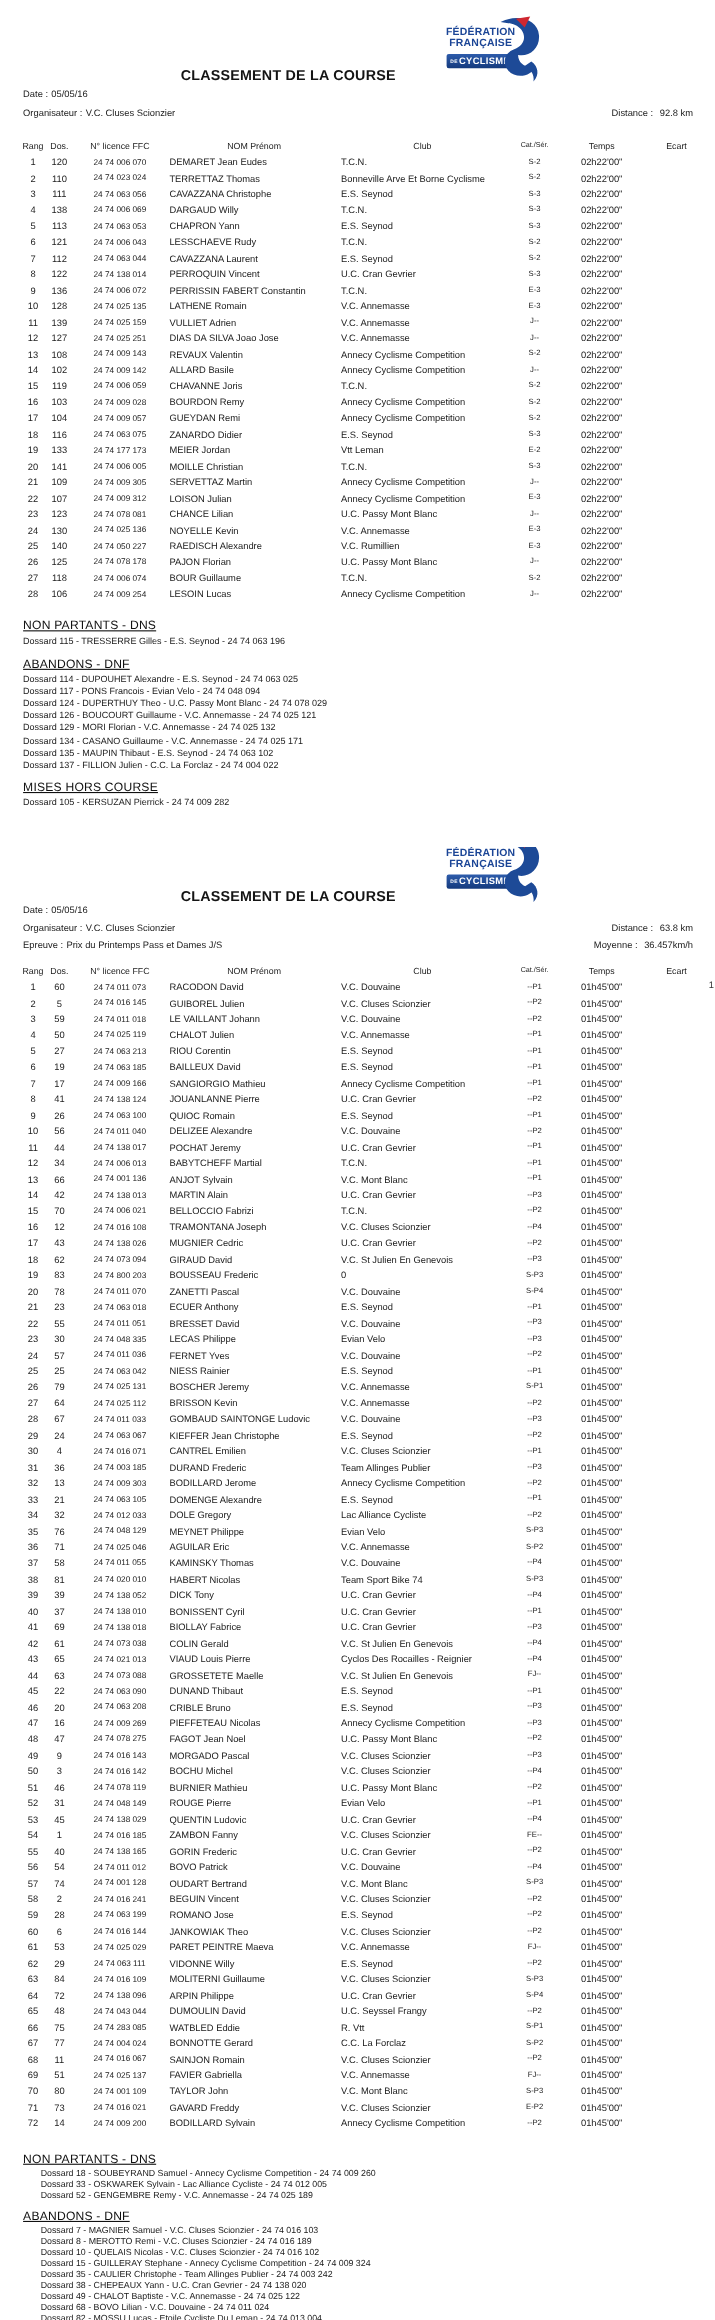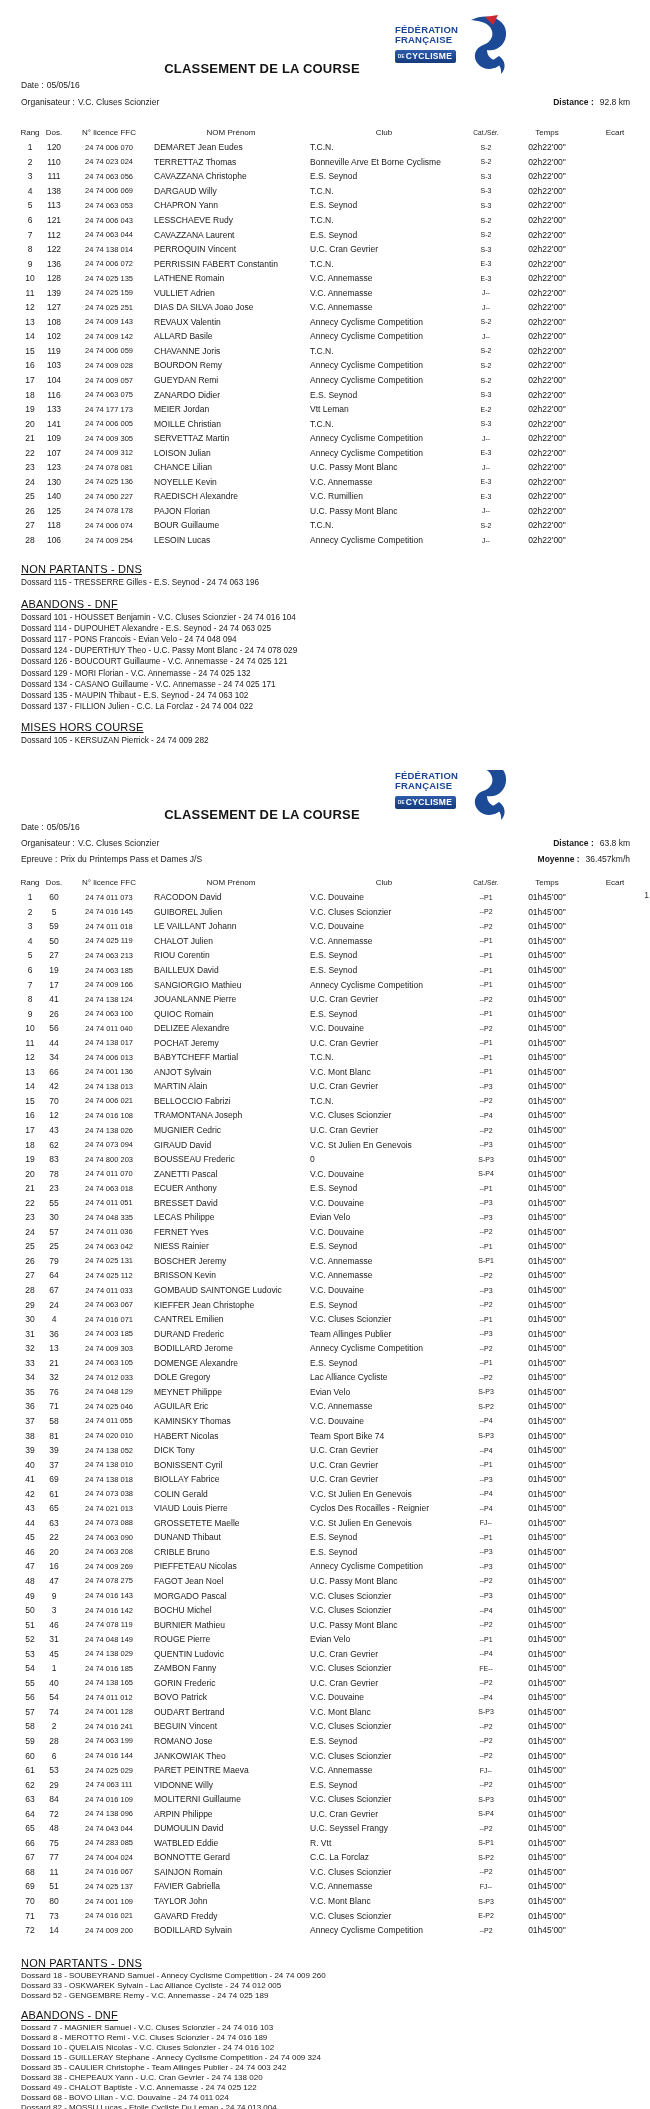--- a/index.html
+++ b/index.html
@@ -5,58 +5,58 @@
   html,body{margin:0;padding:0;}
   body{width:650px;background:#ffffff;font-family:"Liberation Sans",sans-serif;color:#1a1a1a;}
   .page{position:relative;width:650px;overflow:hidden;background:#fff;}
   .page1{height:770px;}
   .page2{height:1339px;}
 
   .page-title{position:absolute;left:0;width:524px;text-align:center;font-weight:bold;font-size:13px;letter-spacing:.2px;color:#141414;margin-top:28px;}
   .page1 .page-title{top:33px;}
   .page2 .page-title{top:9px;}
 
-  .logo{position:absolute;left:395px;width:116px;height:70px;}
+  .logo{position:absolute;left:379px;width:116px;height:70px;text-align:center;}
   .page1 .logo{top:10px;}
   .page2 .logo{top:-14px;}
   .logo-fed,.logo-fra{color:#1b4596;font-weight:bold;font-size:9.5px;line-height:10px;letter-spacing:.2px;}
   .logo-fed{margin-top:15px;}
   .logo-bar{margin-top:2px;display:inline-block;background:linear-gradient(180deg,#2e5cab,#143a7d);color:#fff;font-weight:bold;font-size:8.5px;padding:1px 4px 2px 3px;border-radius:2px;letter-spacing:.3px;}
   .logo-de{font-size:4.5px;margin-right:1px;vertical-align:1px;}
   .swoosh{position:absolute;right:2px;top:2px;width:44px;height:66px;}
 
   .meta{position:relative;margin-left:21px;font-size:8.5px;color:#1a1a1a;}
   .page1 .meta{margin-top:80px;}
   .page2 .meta{margin-top:52px;}
   .meta-line{height:17px;position:relative;}
   .page2 .meta-line{height:16px;}
   .meta-line .val{margin-left:3px;}
   .mright{position:absolute;right:20px;top:0;}
-  .mrl{font-weight:bold;padding-left:43px;}
+  .mrl{font-weight:normal;padding-left:43px;}
   .mright .val{margin-left:6px;}
 
   .thead,.trow{display:grid;grid-template-columns:24px 24px 86px 158px 148px 56px 66px 70px;padding-left:18px;align-items:center;}
   .thead{margin-top:10px;height:16px;font-size:8px;color:#222;}
   .page2 .thead{margin-top:4px;}
   .thead span{text-align:center;}
   .thead .c-cat{font-size:6.5px;}
   .trow{height:14.55px;font-size:8.5px;white-space:nowrap;}
   .trow .c-rang,.trow .c-dos,.trow .c-temps,.trow .c-ecart{text-align:center;}
   .trow .c-lic{text-align:center;font-size:7.5px;}
   .trow .c-nom{padding-left:2px;overflow:hidden;}
   .trow .c-club{overflow:hidden;}
   .trow .c-cat{text-align:center;font-size:7px;}
 
   .footer{margin:16px 0 0 21px;}
   .page2 .footer{margin-top:20px;}
   .fsec{margin-bottom:9px;}
   .page2 .fsec{margin-bottom:8px;}
   .fheading{font-size:11px;text-decoration:underline;letter-spacing:.2px;margin-bottom:2px;color:#111;}
   .entry{font-size:8.2px;line-height:11.2px;color:#1a1a1a;}
-  .page2 .entry{font-size:8px;line-height:10px;}
+  .page2 .entry{font-size:8px;line-height:10px;margin-left:16px;}
 
   .page-number{position:absolute;top:120px;right:1px;font-size:8.5px;color:#333;}
 </style>
 </head>
 <body>
 
 <div class="page page1">
   <div class="page-title">CLASSEMENT DE LA COURSE</div>
 
   <div class="logo">
@@ -376,21 +376,20 @@
   <div class="footer">
     <div class="fsec">
       <div class="fheading">NON PARTANTS - DNS</div>
       <div>
           <div class="entry">Dossard 115 - TRESSERRE Gilles - E.S. Seynod - 24 74 063 196</div>
         </div>
     </div>
     <div class="fsec">
       <div class="fheading">ABANDONS - DNF</div>
       <div>
-          <div class="entry">Dossard 101 - HOUSSET Benjamin - V.C. Cluses Scionzier - 24 74 016 104</div>
           <div class="entry">Dossard 114 - DUPOUHET Alexandre - E.S. Seynod - 24 74 063 025</div>
           <div class="entry">Dossard 117 - PONS Francois - Evian Velo - 24 74 048 094</div>
           <div class="entry">Dossard 124 - DUPERTHUY Theo - U.C. Passy Mont Blanc - 24 74 078 029</div>
           <div class="entry">Dossard 126 - BOUCOURT Guillaume - V.C. Annemasse - 24 74 025 121</div>
           <div class="entry">Dossard 129 - MORI Florian - V.C. Annemasse - 24 74 025 132</div>
           <div class="entry">Dossard 134 - CASANO Guillaume - V.C. Annemasse - 24 74 025 171</div>
           <div class="entry">Dossard 135 - MAUPIN Thibaut - E.S. Seynod - 24 74 063 102</div>
           <div class="entry">Dossard 137 - FILLION Julien - C.C. La Forclaz - 24 74 004 022</div>
         </div>
     </div>

